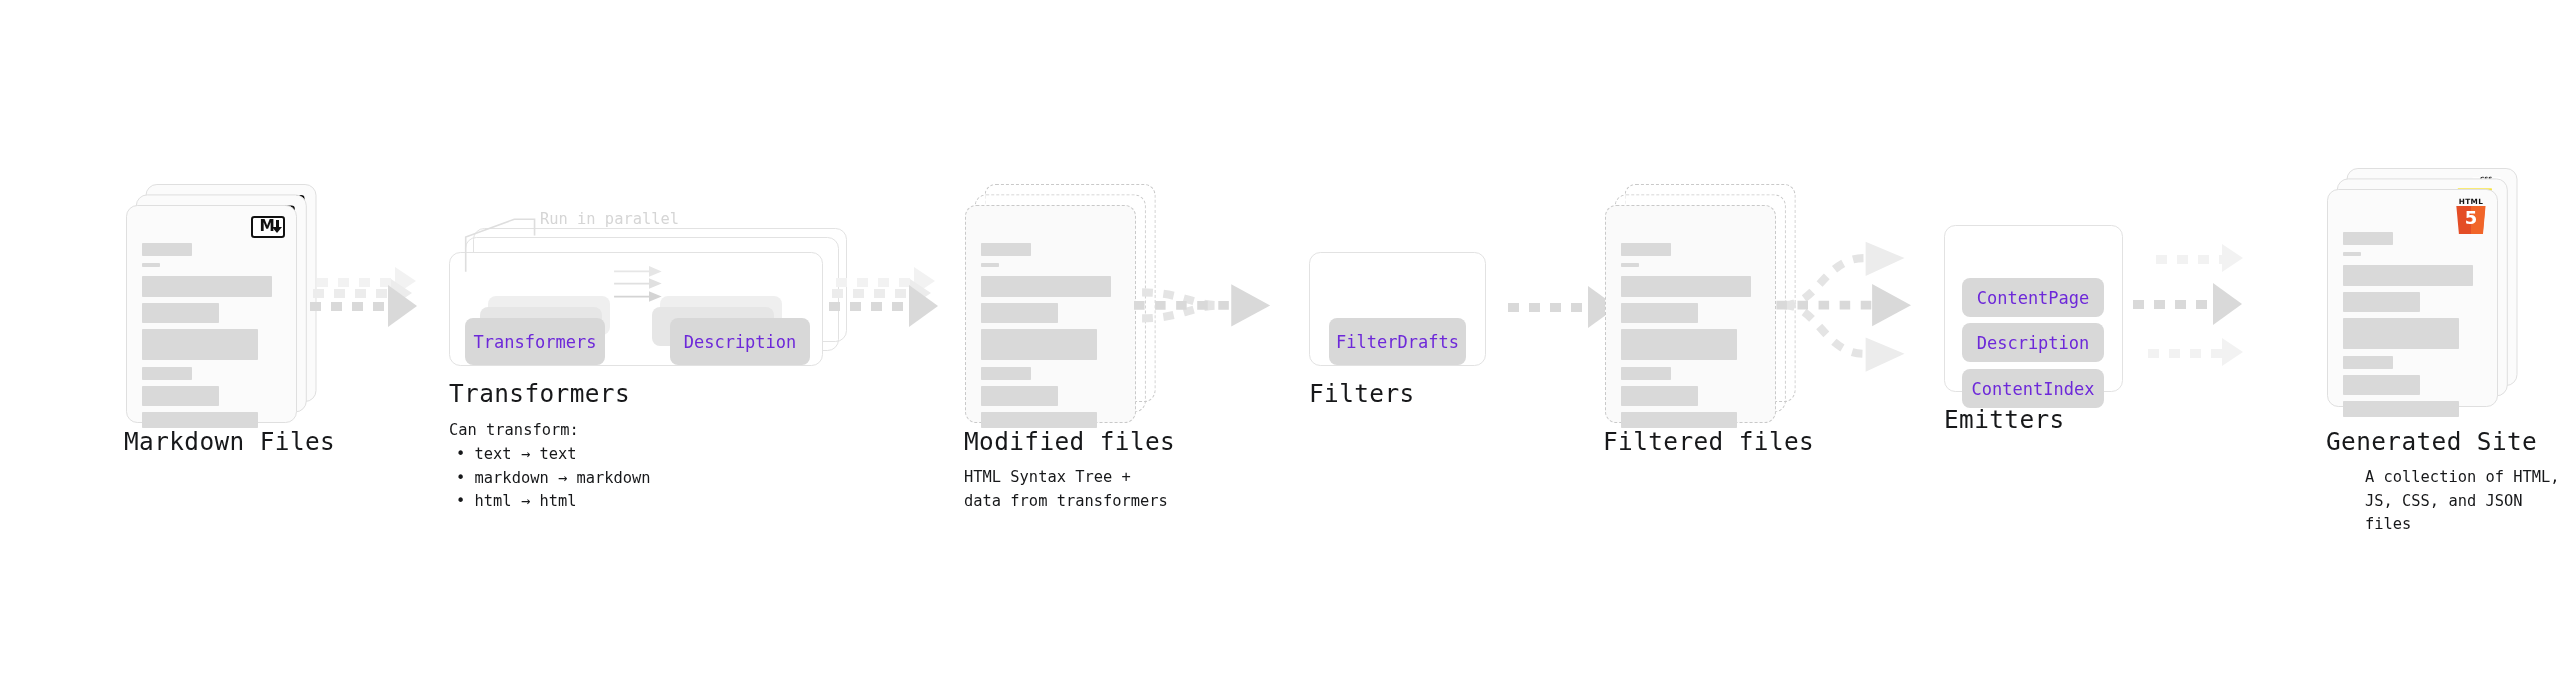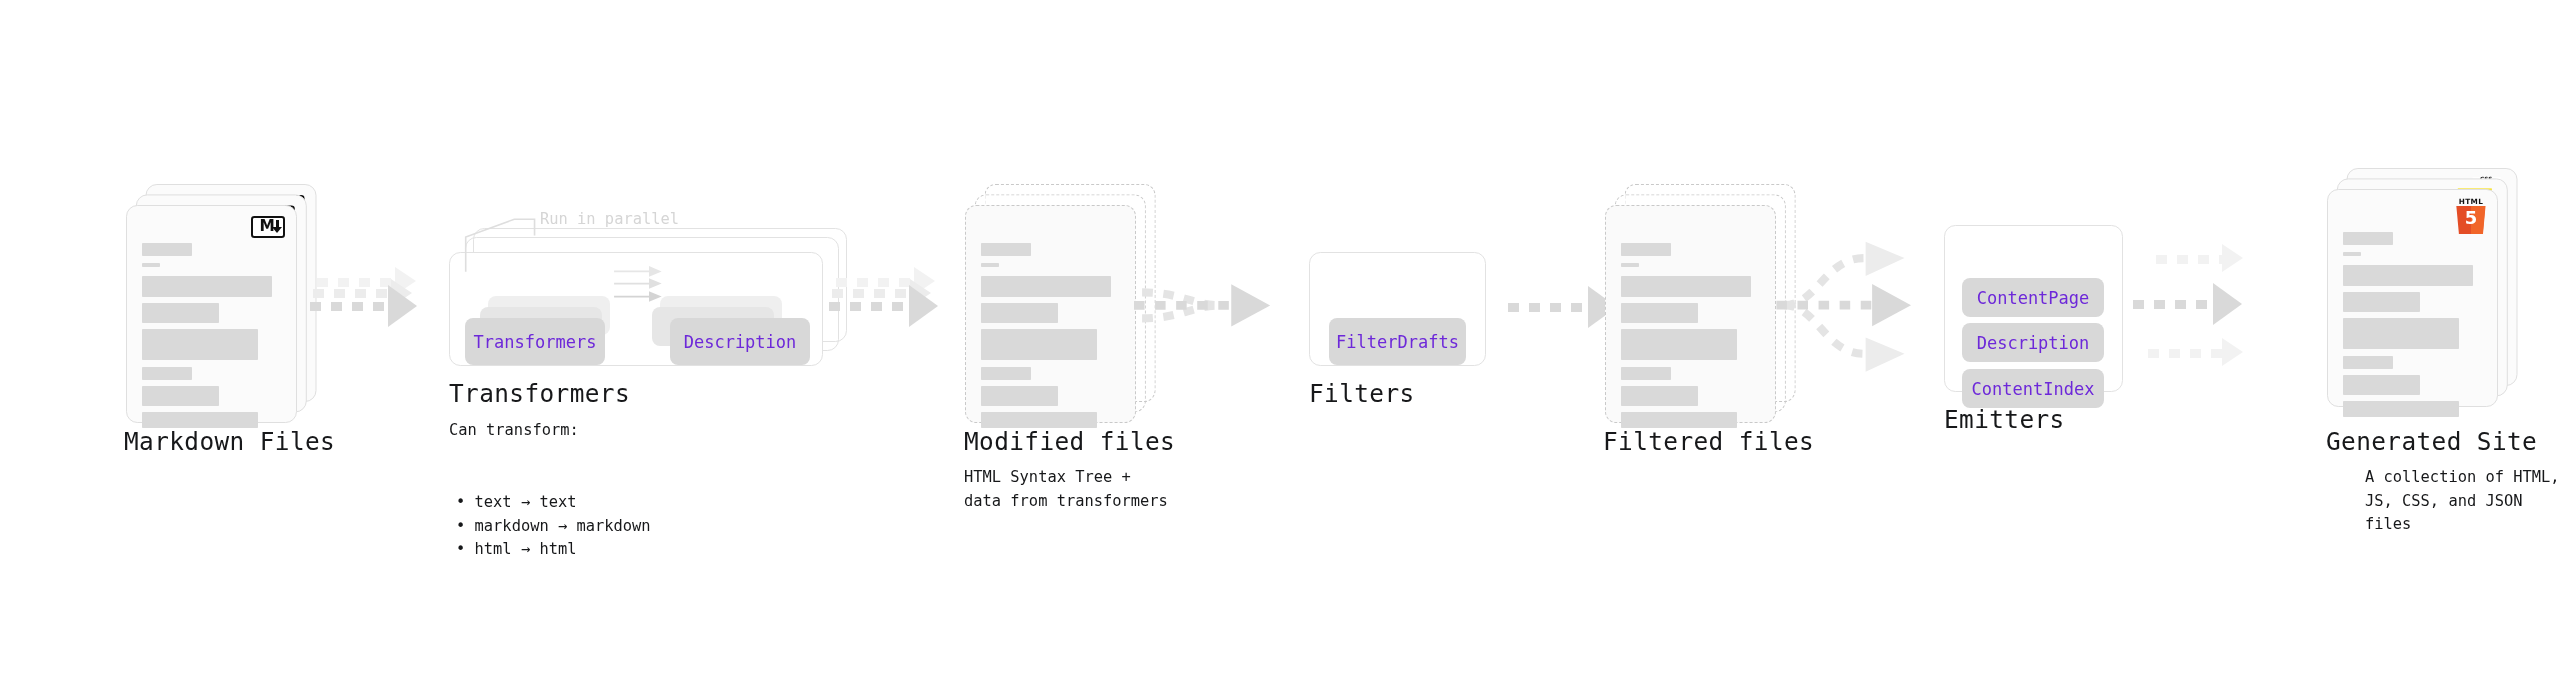--- a/index.html
+++ b/index.html
@@ -231,21 +231,21 @@
 
   <div class="chip" style="left:465px;top:280px;width:140px;height:47px;">
     <span>Transformers</span>
   </div>
   <div class="chip" style="left:670px;top:280px;width:140px;height:47px;">
     <span>Description</span>
   </div>
 
   <div class="abs stage-title" style="left:449px;top:379px;">Transformers</div>
   <div class="abs stage-desc" style="left:449px;top:419px;">Can transform:</div>
-  <div class="abs" style="left:456px;top:443px;margin-top:48px;">
+  <div class="abs" style="left:456px;top:443px;">
     <div class="stage-desc"><span>•</span> <span>text → text</span></div>
     <div class="stage-desc"><span>•</span> <span>markdown → markdown</span></div>
     <div class="stage-desc"><span>•</span> <span>html → html</span></div>
   </div>
 
   <div class="abs" style="left:829px;top:268px;width:130px;height:73px;">
     <div class="dline faint2" style="left:6.5px;top:9.8px;width:89px;">
         <i></i>
       </div>
     <div class="ahead sm2" style="left:85px;top:-0.8px;"></div>

